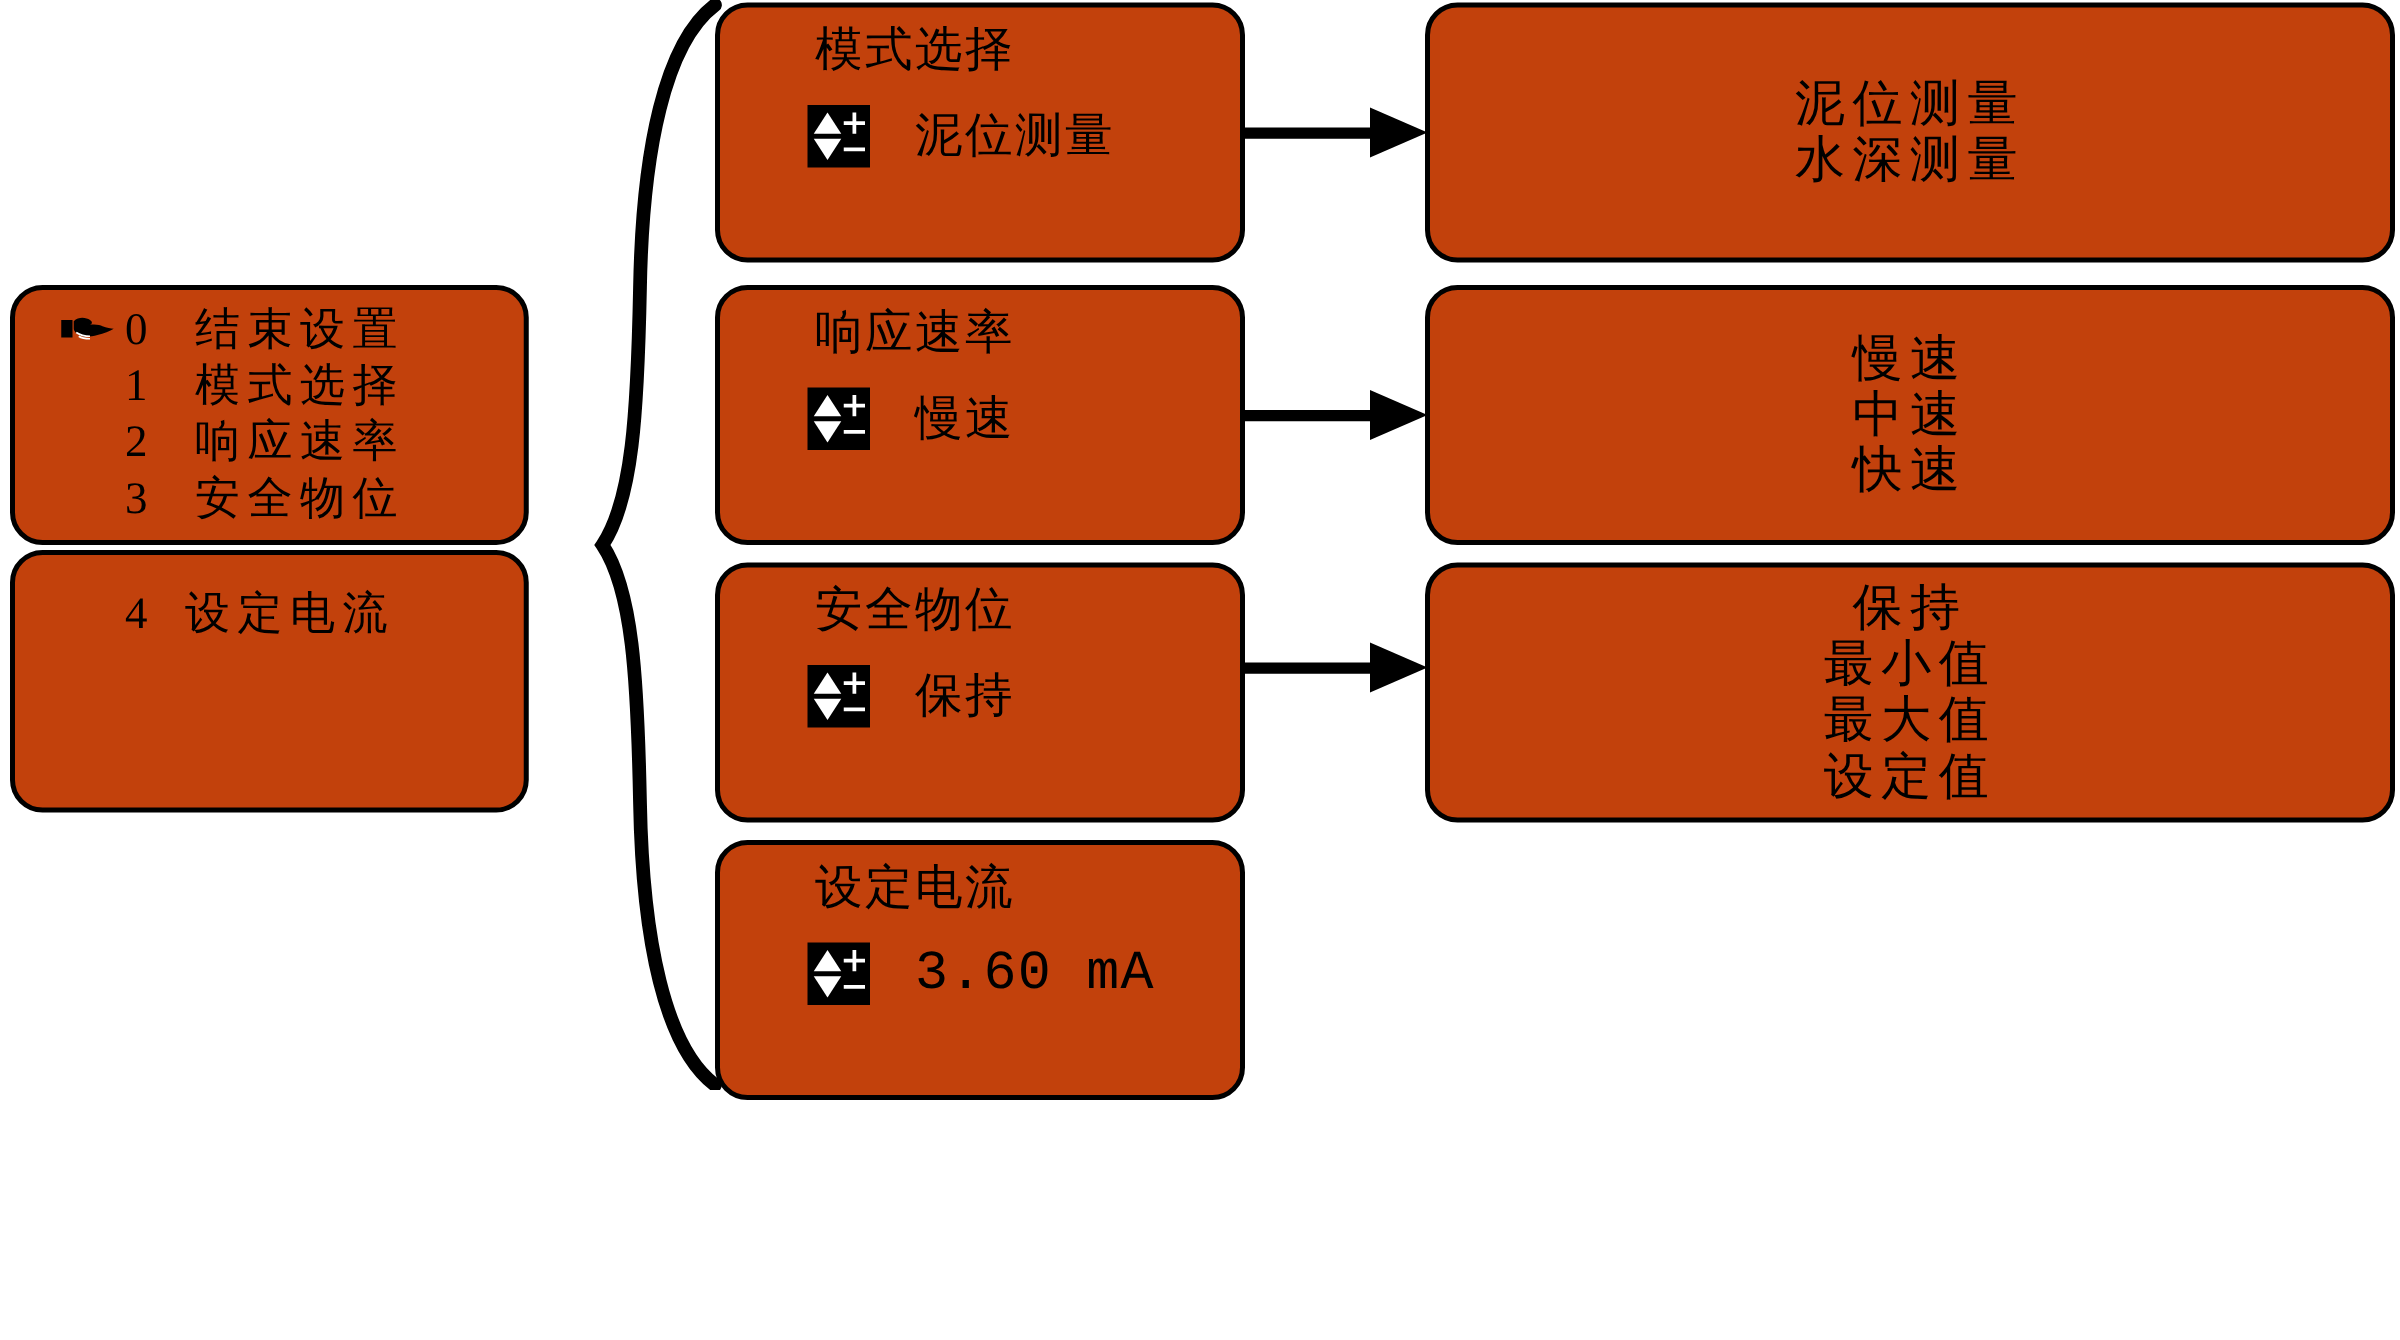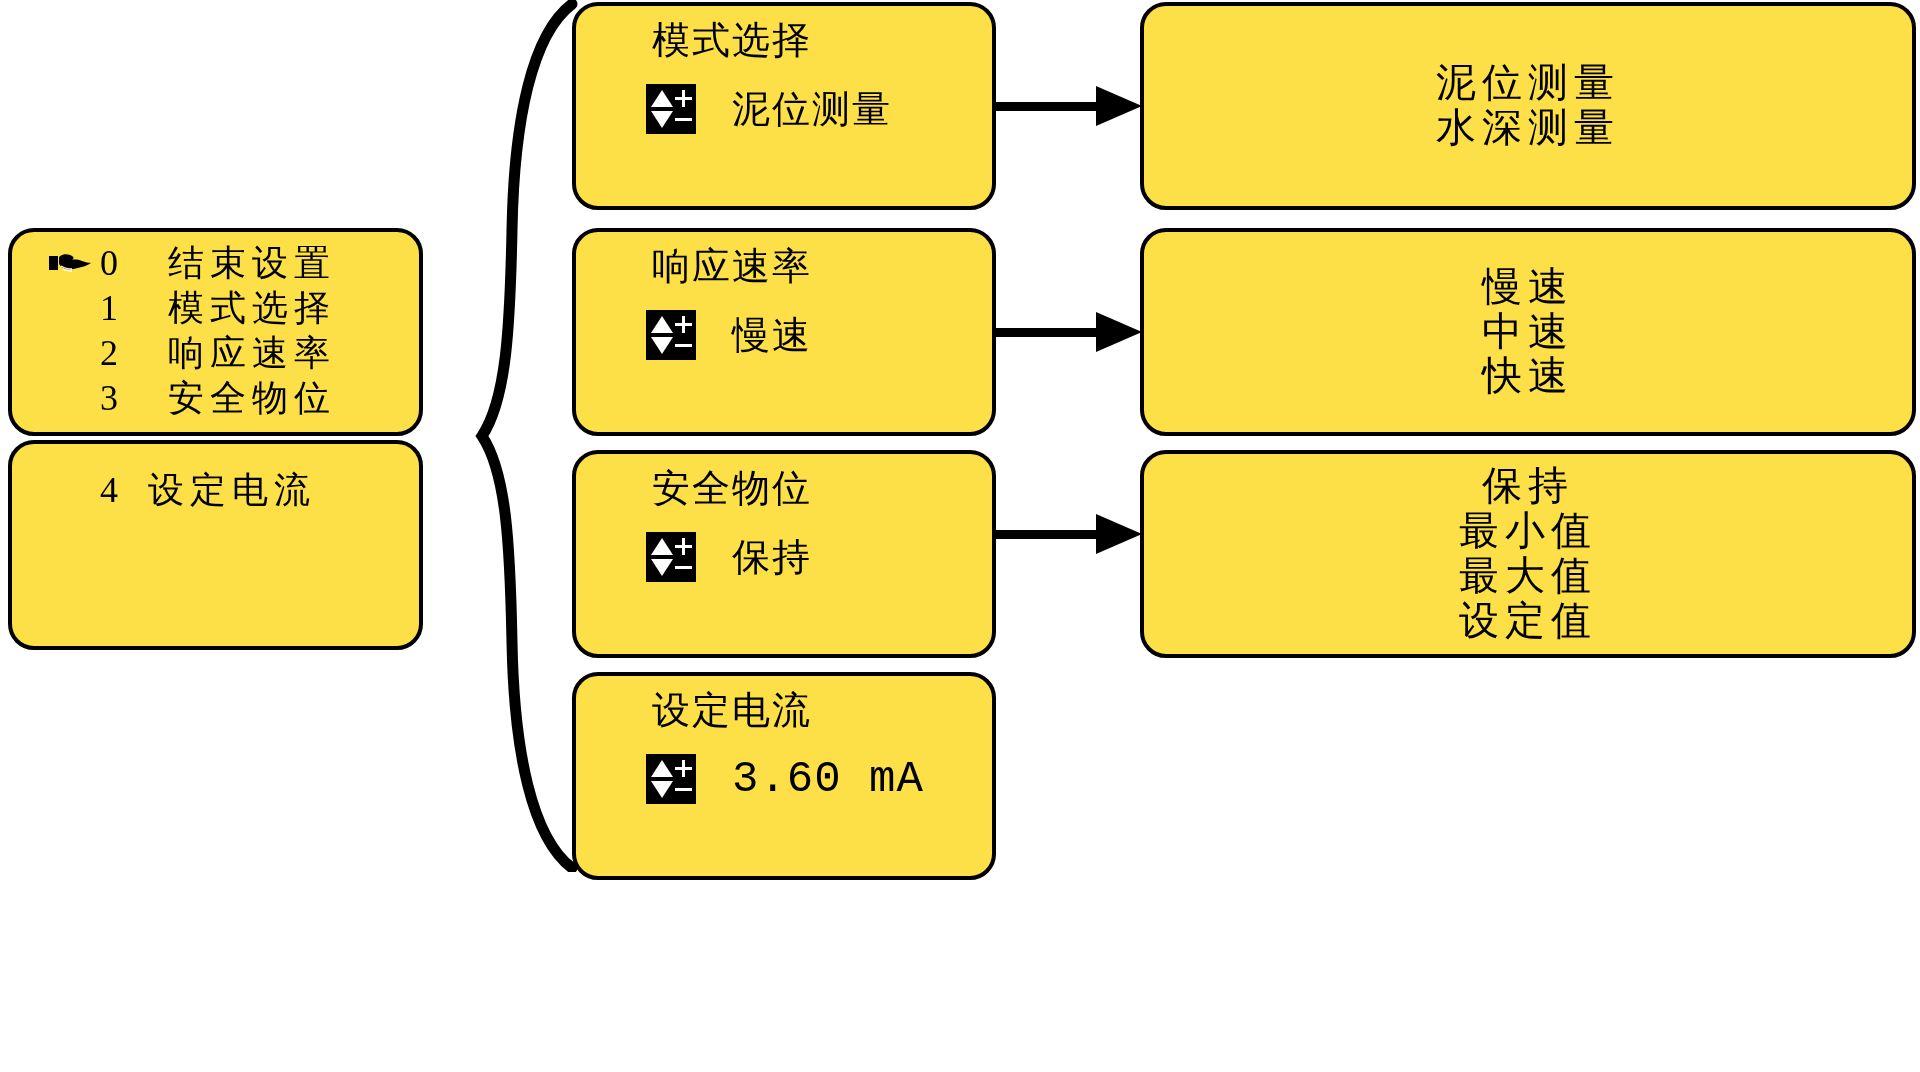--- a/index.html
+++ b/index.html
@@ -2,31 +2,31 @@
 <html><head>
 <meta charset="utf-8">
 <style>
   html,body{margin:0;padding:0;background:#ffffff;}
   body{width:1920px;height:1072px;position:relative;overflow:hidden;
        font-family:"Liberation Serif","DejaVu Serif",serif;color:#000;}
 
   .stage{position:absolute;left:0;top:0;width:1920px;height:1072px;}
 
   
-  .box{position:absolute;box-sizing:border-box;border:4px solid #000;border-radius:26px;background:#fde047;}
+  .box{position:absolute;box-sizing:border-box;border:4px solid #000;border-radius:26px;background:#c2410c;}
 
   
   #left-menu-box{left:8px;top:228px;width:415px;height:208px;}
   #left-extra-box{left:8px;top:440px;width:415px;height:210px;}
 
   .menu-list{position:absolute;left:0;top:8px;width:100%;}
   .menu-row{display:flex;align-items:center;height:45px;}
   .menu-marker{width:80px;display:flex;justify-content:flex-end;align-items:center;padding-right:4px;}
   .menu-idx{width:26px;text-align:center;font-size:36px;line-height:1;}
-  .menu-label{margin-left:46px;font-size:36px;letter-spacing:6px;line-height:1;}
+  .menu-label{margin-left:34px;font-size:36px;letter-spacing:6px;line-height:1;}
 
   .hand-icon{display:inline-block;width:44px;height:26px;}
 
   .extra-row{position:absolute;left:0;top:28px;width:100%;display:flex;align-items:center;}
   .extra-idx{width:106px;text-align:right;font-size:36px;line-height:1;}
   .extra-label{margin-left:30px;font-size:36px;letter-spacing:6px;line-height:1;}
 
   
   .mid-box{left:572px;width:424px;height:208px;}
   #mid-box-0{top:2px;}

